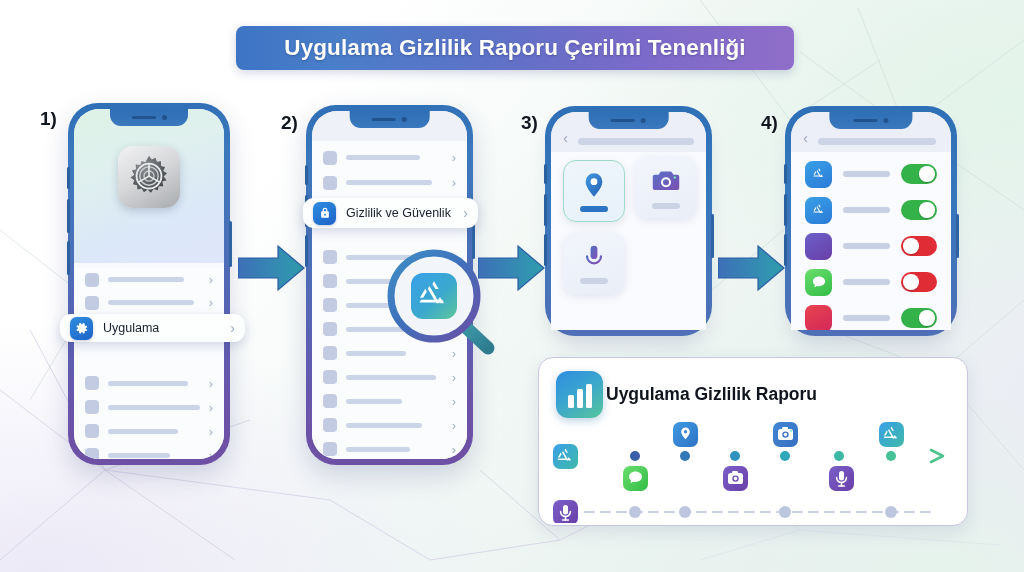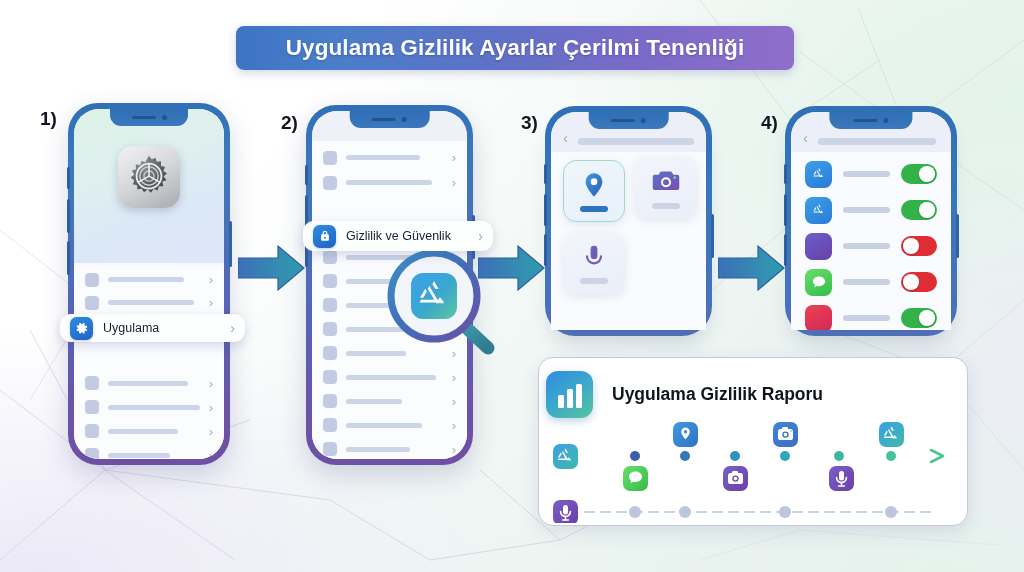--- a/index.html
+++ b/index.html
@@ -147,21 +147,21 @@
   .bigicon { width: 27px; height: 27px; border-radius: 7.5px; flex:none;
     display:flex; align-items:center; justify-content:center; }
 
   
   #report-card {
     position: absolute; left: 538px; top: 357px; width: 430px; height: 169px;
     background: #ffffff; border-radius: 15px;
     border: 1px solid #c9c7e0;
     box-shadow: 0 6px 18px rgba(70,80,140,.13);
   }
-  #report-card .rhead { display: flex; align-items: center; gap: 19px; padding: 13px 0 0 7px; }
+  #report-card .rhead { display: flex; align-items: center; gap: 3px; padding: 13px 0 0 17px; }
   #report-card .rtitle { font-size: 17.5px; font-weight: bold; color: #10151d; }
   .chartico {
     width: 47px; height: 47px; border-radius: 12px; flex: none;
     background: linear-gradient(145deg,#2e8de0 0%, #3aa5cf 45%, #57c59a 100%);
     box-shadow: 0 3px 9px rgba(40,110,170,.3);
     display: flex; align-items: flex-end; justify-content: center; padding-bottom: 10px; gap: 3px;
   }
   .chartico i { display:block; width: 6px; background: #fff; border-radius: 1.5px; }
 </style>
 </head>
@@ -179,21 +179,21 @@
     <path d="M0,390 L105,470 L0,560 M105,470 L250,420 M105,470 L235,560 M105,470 L30,330 M105,470 L330,500"></path>
     <path d="M480,470 L560,540 L430,560 M560,540 L640,500"></path>
     <path d="M330,500 L430,560"></path>
   </g>
   <g stroke="#d4dde8" stroke-width="0.8" fill="none" opacity="0.6">
     <path d="M740,470 L800,530 L1000,545 M800,530 L700,560"></path>
   </g>
 </svg>
 
 <div id="title-banner">
-  <span class="ttxt">Uygulama Gizlilik Ayarlar Çerilmi Tenenliği</span>
+  <span class="ttxt">Uygulama Gizlilik Raporu Çerilmi Tenenliği</span>
 </div>
 
 <div class="step-num" style="left:40px; top:108px;">1)</div>
 
 <div class="phone" id="phone1" style="left:68px; top:103px; width:162px; height:362px;">
   <div class="side-btn" style="left:-1.5px; top:64px; height:22px;"></div>
   <div class="side-btn" style="left:-1.5px; top:96px; height:34px;"></div>
   <div class="side-btn" style="left:-1.5px; top:138px; height:34px;"></div>
   <div class="side-btn r" style="right:-1.5px; top:118px; height:46px;"></div>
   <div class="screen">
@@ -360,21 +360,21 @@
         </div>
       <div class="row" style="height:24px;">
           <span class="sq"></span>
           <span class="bar" style="width:64px;"></span>
           <span class="chev">›</span>
         </div>
     </div>
   </div>
 </div>
 
-<div class="hl-row" style="left:303px; top:198px; width:190px; height:30px;margin-top:23px;">
+<div class="hl-row" style="left:303px; top:198px; width:175px; height:30px;">
   <span class="appicon ic-blue">
     <svg width="14" height="14" viewBox="0 0 24 24" fill="#fff">
       <path d="M17 9h-1V7a4 4 0 10-8 0v2H7a1.6 1.6 0 00-1.6 1.6v8A1.6 1.6 0 007 20.2h10a1.6 1.6 0 001.6-1.6v-8A1.6 1.6 0 0017 9zm-7-2a2 2 0 114 0v2h-4V7zm2 9.6a1.6 1.6 0 110-3.2 1.6 1.6 0 010 3.2z"></path>
     </svg>
   </span>
   <span class="hl-label">Gizlilik ve Güvenlik</span>
   <span class="chev">›</span>
 </div>
 
 <svg style="position:absolute; left:378px; top:242px;" width="130" height="118" viewBox="0 0 130 118">

